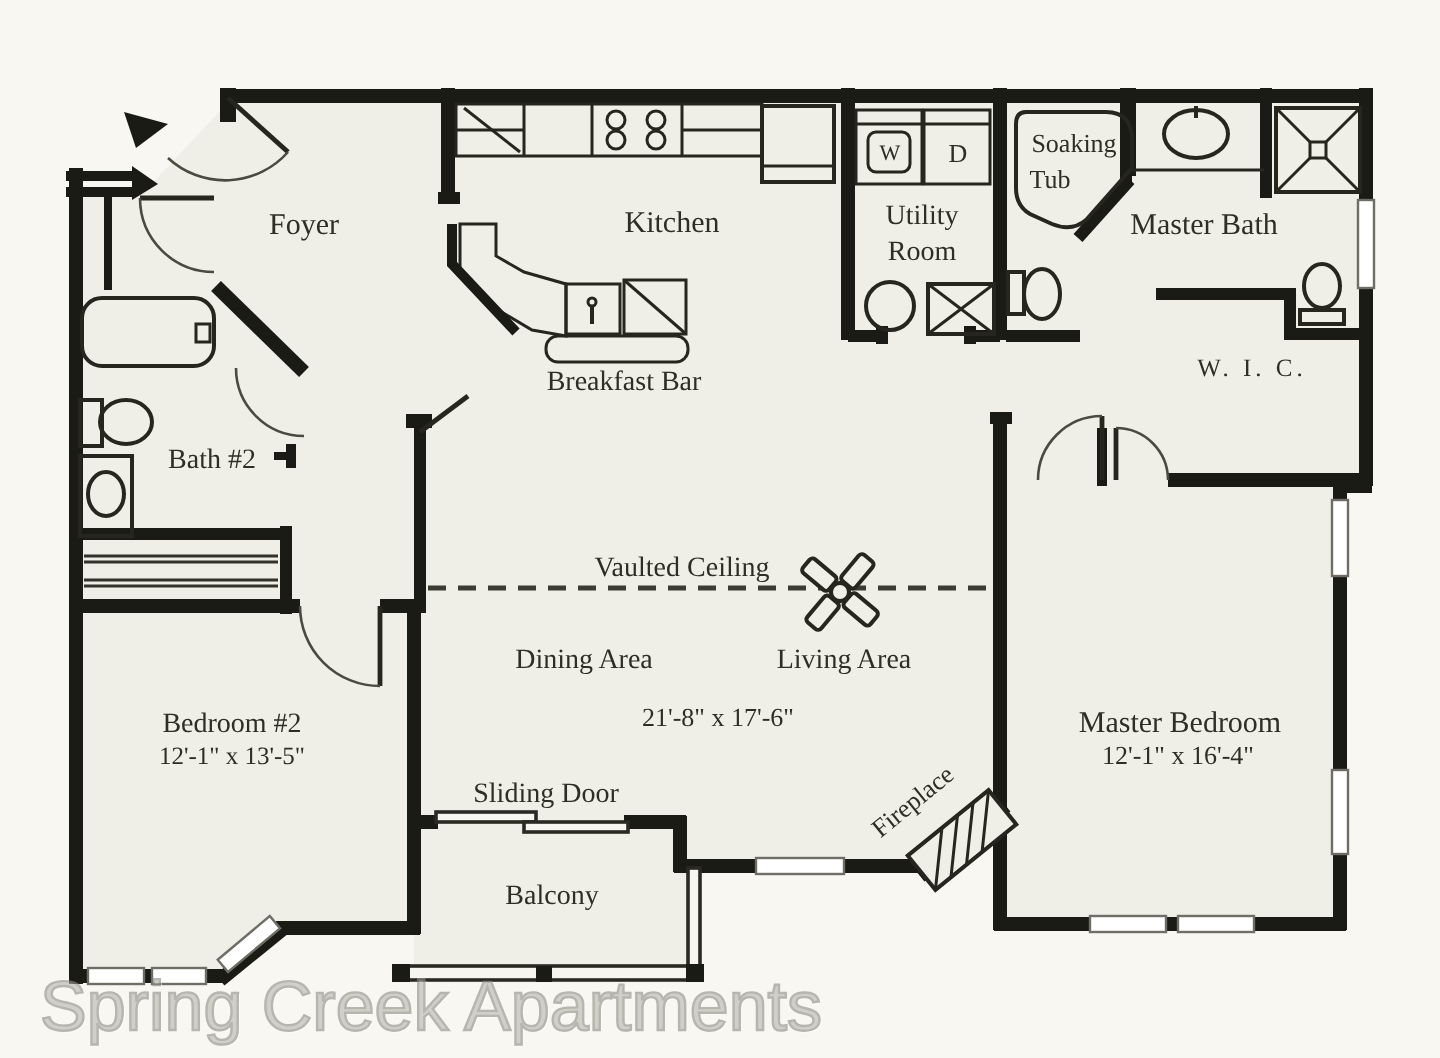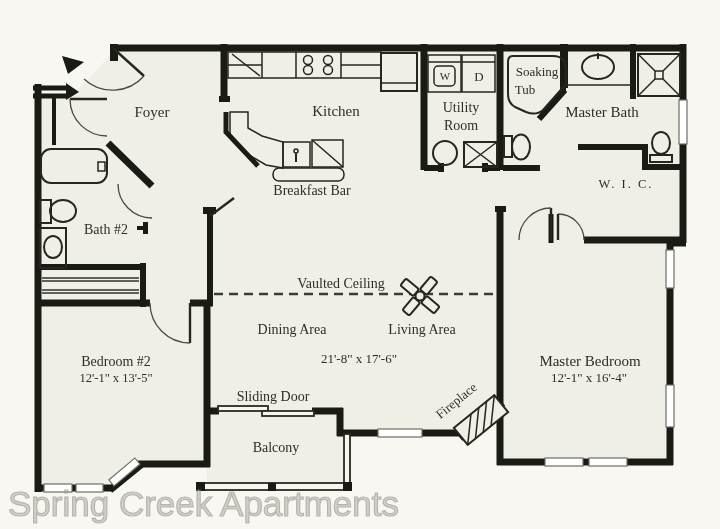--- a/index.html
+++ b/index.html
@@ -18,21 +18,21 @@
   .fxfill{fill:var(--floor);stroke:#26261f;stroke-width:2;}
   .win{fill:#ffffff;stroke:#6e6e66;stroke-width:1.2;}
   .leaf{fill:none;stroke:#26261f;stroke-width:2.4;}
   .arc{fill:none;stroke:#4a4a40;stroke-width:1.3;}
   .dash{fill:none;stroke:#3c3c33;stroke-width:2.4;stroke-dasharray:9 6;}
   .rail{fill:#f6f5ef;stroke:#2a2a22;stroke-width:1.8;}
   .lbl{fill:var(--text);font-family:"Liberation Serif","DejaVu Serif",serif;text-anchor:middle;}
   .s15{font-size:15px;} .s14{font-size:14px;} .s13{font-size:13px;} .s12{font-size:12.5px;}
   .s11{font-size:11px;} .wic{letter-spacing:2px;}
   .watermark{
-    position:absolute;left:8px;top:484px;white-space:nowrap;
+    position:absolute;left:20px;top:484px;white-space:nowrap;
     font-family:"Liberation Sans","DejaVu Sans",sans-serif;
     font-size:35px;color:var(--watermark);opacity:.62;
     -webkit-text-stroke:1.2px #8e8e86;
     text-shadow:1px 1px 0 rgba(255,255,255,.85);
     pointer-events:none;
   }
 </style>
 </head>
 <body>
 

